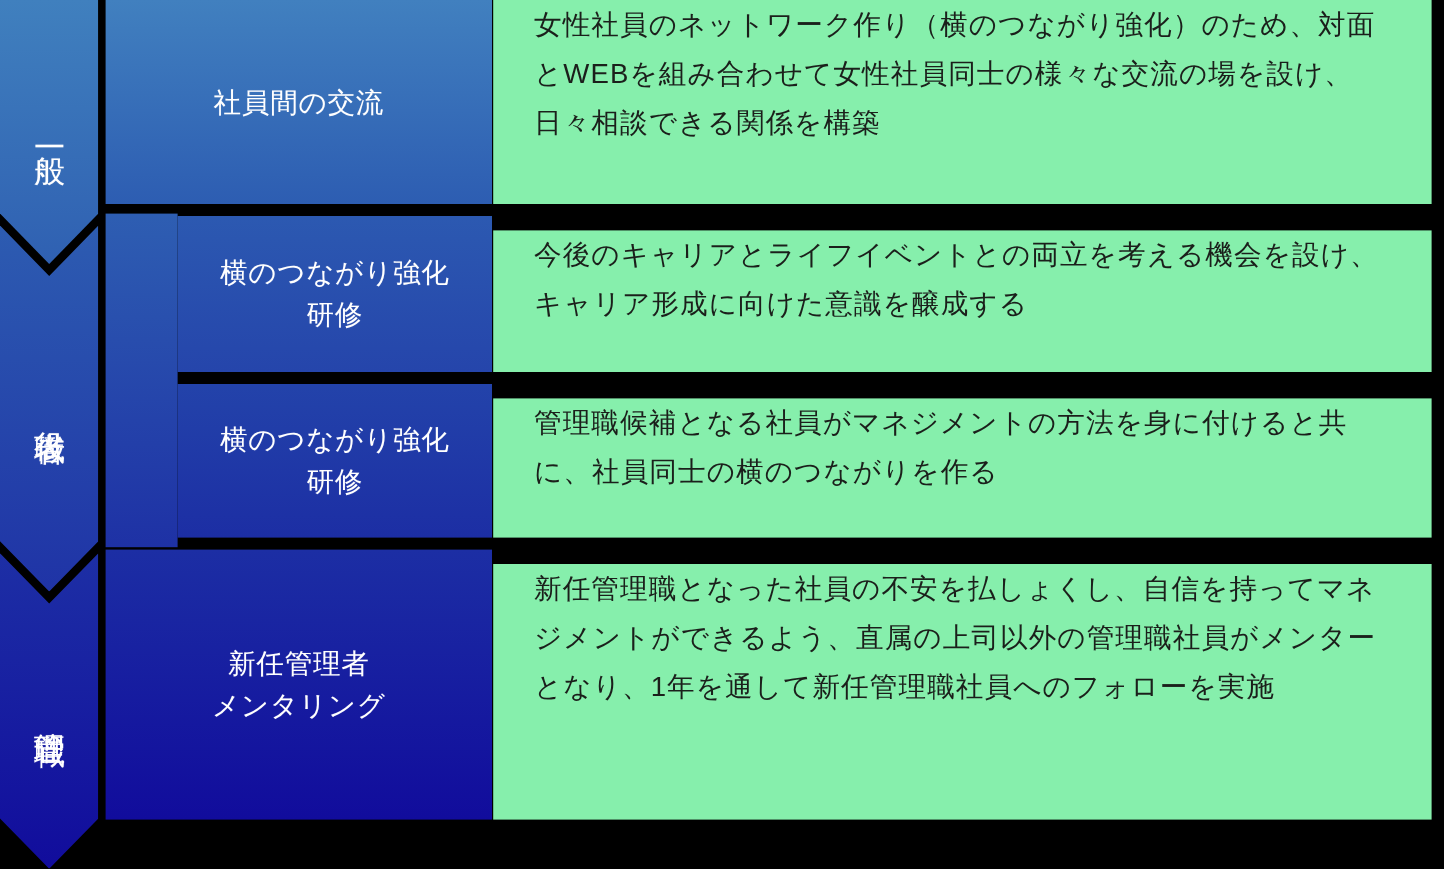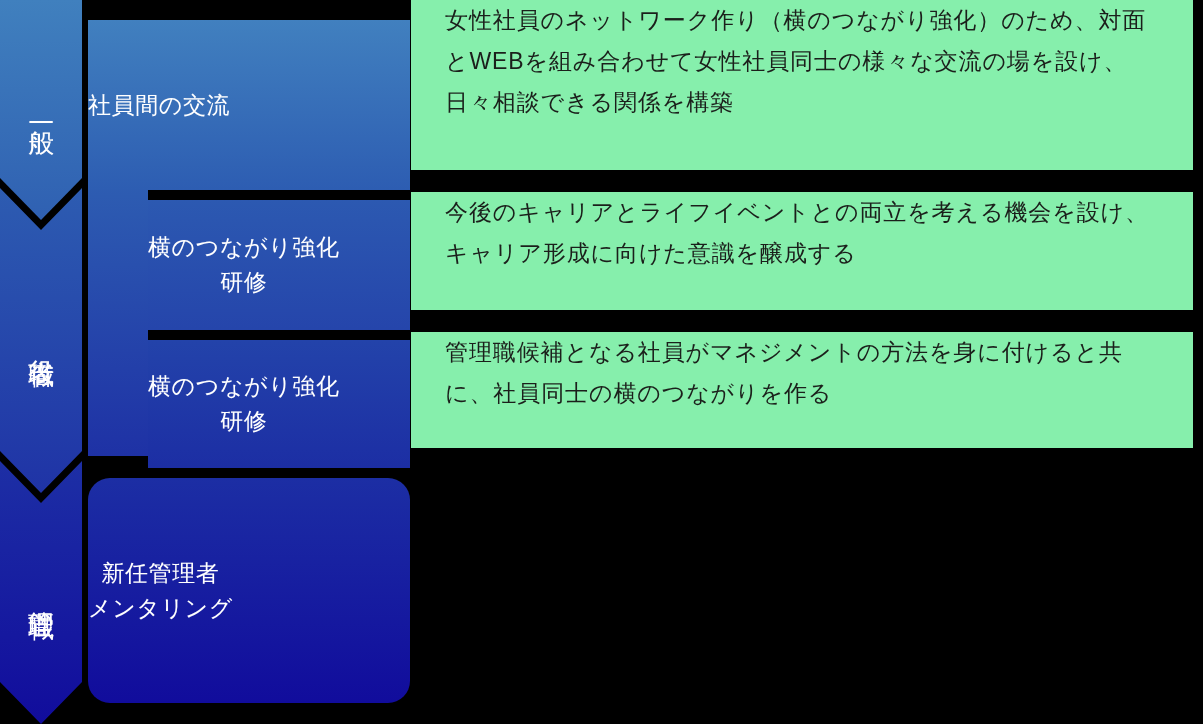--- a/index.html
+++ b/index.html
@@ -51,23 +51,22 @@
     left:88px;
     top:0;
     width:322px;
     height:724px;
   }
   .mid-box{
     position:absolute;
     background:linear-gradient(to bottom,var(--c1),var(--c2));
     display:flex;
     align-items:center;
-    justify-content:flex-start;
+    justify-content:center;
     box-sizing:border-box;
-    margin-top:20px;
   }
   .mid-label{
     color:#ffffff;
     font-size:23px;
     line-height:1.52;
     letter-spacing:.6px;
     text-align:center;
     font-weight:500;
     white-space:pre-line;
     text-shadow:0 0 1px rgba(255,255,255,.2);
@@ -134,32 +133,35 @@
     <div class="mid-box" style="left:60px;top:180px;width:262px;height:130px;--c1:#2c59b1;--c2:#2545ab;">
       <span class="mid-label">横のつながり強化
 研修</span>
     </div>
 
     <div class="mid-box" style="left:60px;top:320px;width:262px;height:128px;--c1:#2343aa;--c2:#1c2ea4;">
       <span class="mid-label">横のつながり強化
 研修</span>
     </div>
 
-    <div class="mid-box" style="left:0px;top:458px;width:322px;height:225px;border-radius:22px;--c1:#1c2ea4;--c2:#110c9c;">
+    <div class="mid-box" style="left:0px;top:458px;width:322px;height:225px;--c1:#1c2ea4;--c2:#110c9c;">
       <span class="mid-label">新任管理者
 メンタリング</span>
     </div>
   </div>
 
   <div class="desc-panel" style="top:0px;height:170px;">
     <div class="desc-text">女性社員のネットワーク作り（横のつながり強化）のため、対面とWEBを組み合わせて女性社員同士の様々な交流の場を設け、日々相談できる関係を構築</div>
   </div>
 
   <div class="desc-panel" style="top:192px;height:118px;">
     <div class="desc-text">今後のキャリアとライフイベントとの両立を考える機会を設け、キャリア形成に向けた意識を醸成する</div>
   </div>
 
   <div class="desc-panel" style="top:332px;height:116px;">
     <div class="desc-text">管理職候補となる社員がマネジメントの方法を身に付けると共に、社員同士の横のつながりを作る</div>
   </div>
 
+  <div class="desc-panel" style="top:470px;height:213px;">
+    <div class="desc-text">新任管理職となった社員の不安を払しょくし、自信を持ってマネジメントができるよう、直属の上司以外の管理職社員がメンターとなり、1年を通して新任管理職社員へのフォローを実施</div>
+  </div>
 
 </div>
 
 </body></html>

